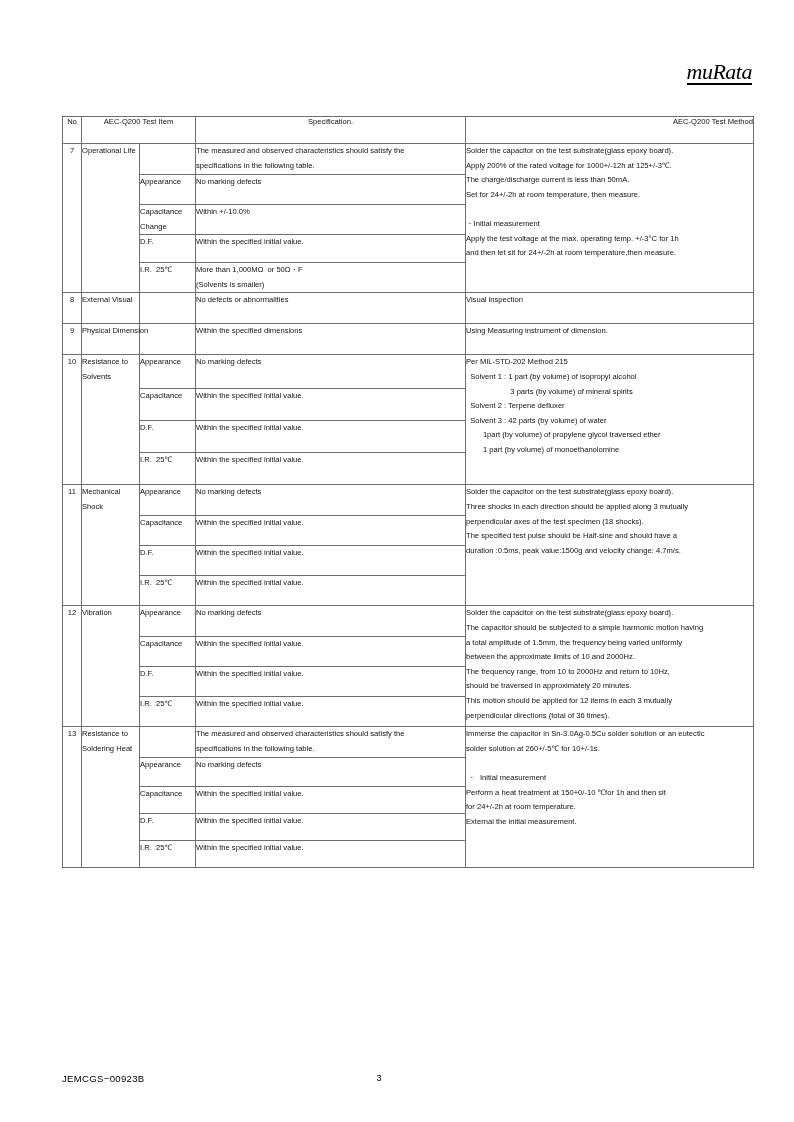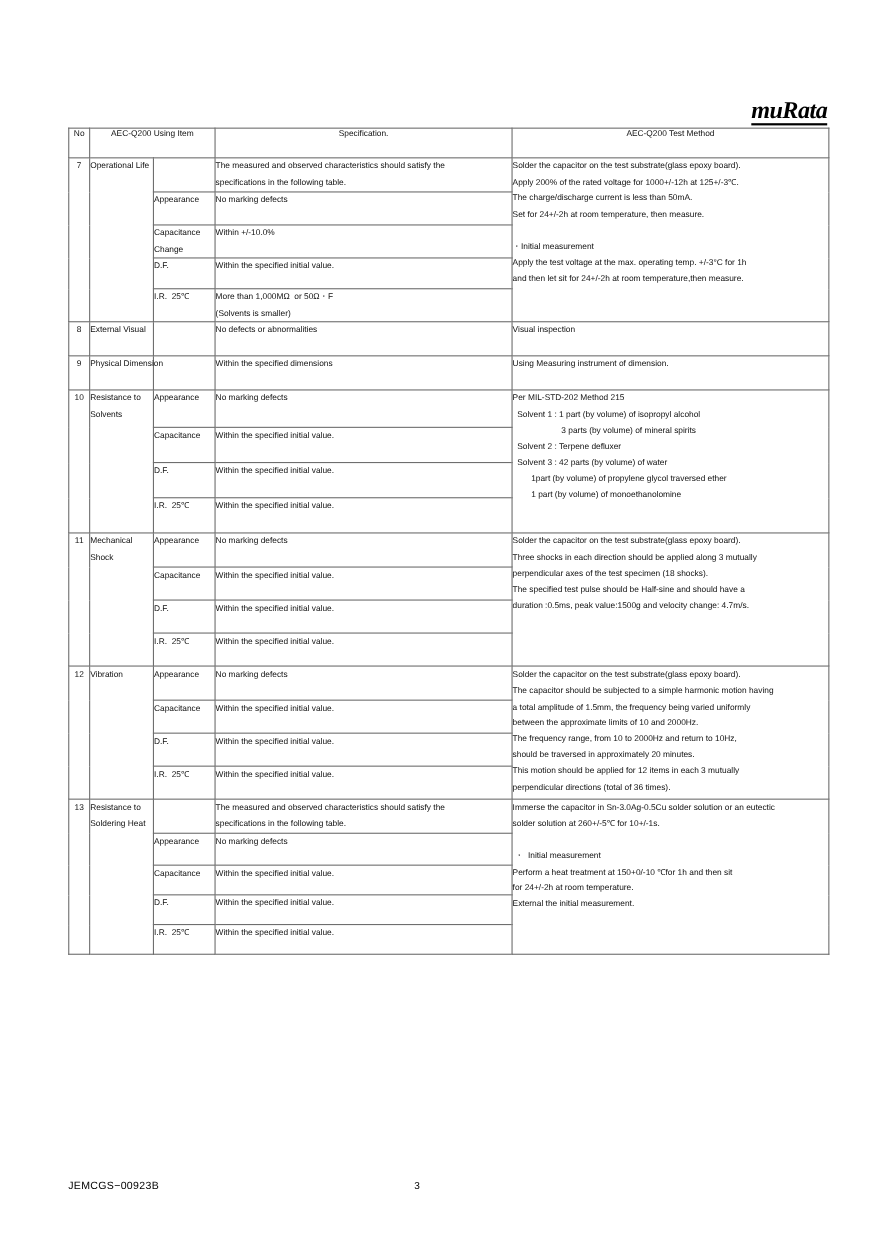--- a/index.html
+++ b/index.html
@@ -18,29 +18,28 @@
     background: #ffffff;
     overflow: hidden;
   }
 
   
   .logo {
     position: absolute;
     top: 60px;
     right: 42px;
     font-family: "Liberation Serif", serif;
-    font-weight: bold;
+    font-weight: normal;
     font-style: italic;
     font-size: 19px;
     letter-spacing: -0.5px;
     color: #000;
     border-bottom: 2px solid #000;
     padding-bottom: 0px;
     line-height: 1.05;
-    margin-top: 28px;
   }
   .logo .cap { font-size: 22px; }
 
   
   .header-band {
     position: absolute;
     left: 62px;
     top: 88px;
     width: 690px;
     height: 17px;
@@ -97,21 +96,21 @@
 
   
   .hd {
     text-align: center;
     height: 26px;
     vertical-align: middle;
   }
   .hd-no   { font-size: 7.6px; }
   .hd-item { font-size: 9.4px; }
   .hd-spec { font-size: 7.2px; text-align: center; }
-  .hd-meth { font-size: 9.4px; }
+  .hd-meth { font-size: 9.4px; text-align: right; }
 
   .cell {
     padding: 4px 3px 3px 4px;
     line-height: 14.6px;
   }
   .cell-no {
     padding: 4px 2px 3px 2px;
     text-align: center;
     line-height: 14.6px;
   }
@@ -166,21 +165,21 @@
       <colgroup>
         <col class="c-no">
           <col class="c-item">
           <col class="c-sub">
           <col class="c-spec">
           <col class="c-method">
       </colgroup>
       <thead>
         <tr>
           <th class="hd hd-no">No</th>
-          <th class="hd hd-item" colspan="2">AEC-Q200 Using Item</th>
+          <th class="hd hd-item" colspan="2">AEC-Q200 Test Item</th>
           <th class="hd hd-spec">Specification.</th>
           <th class="hd hd-meth">AEC-Q200 Test Method</th>
         </tr>
       </thead>
       <tbody id="tbody">
           <tr style="height: 31px;">
             <td class="cell-no" rowspan="5">7</td>
             <td class="cell-item" rowspan="5">
               <div>
                 <span class="ln">Operational Life</span>

